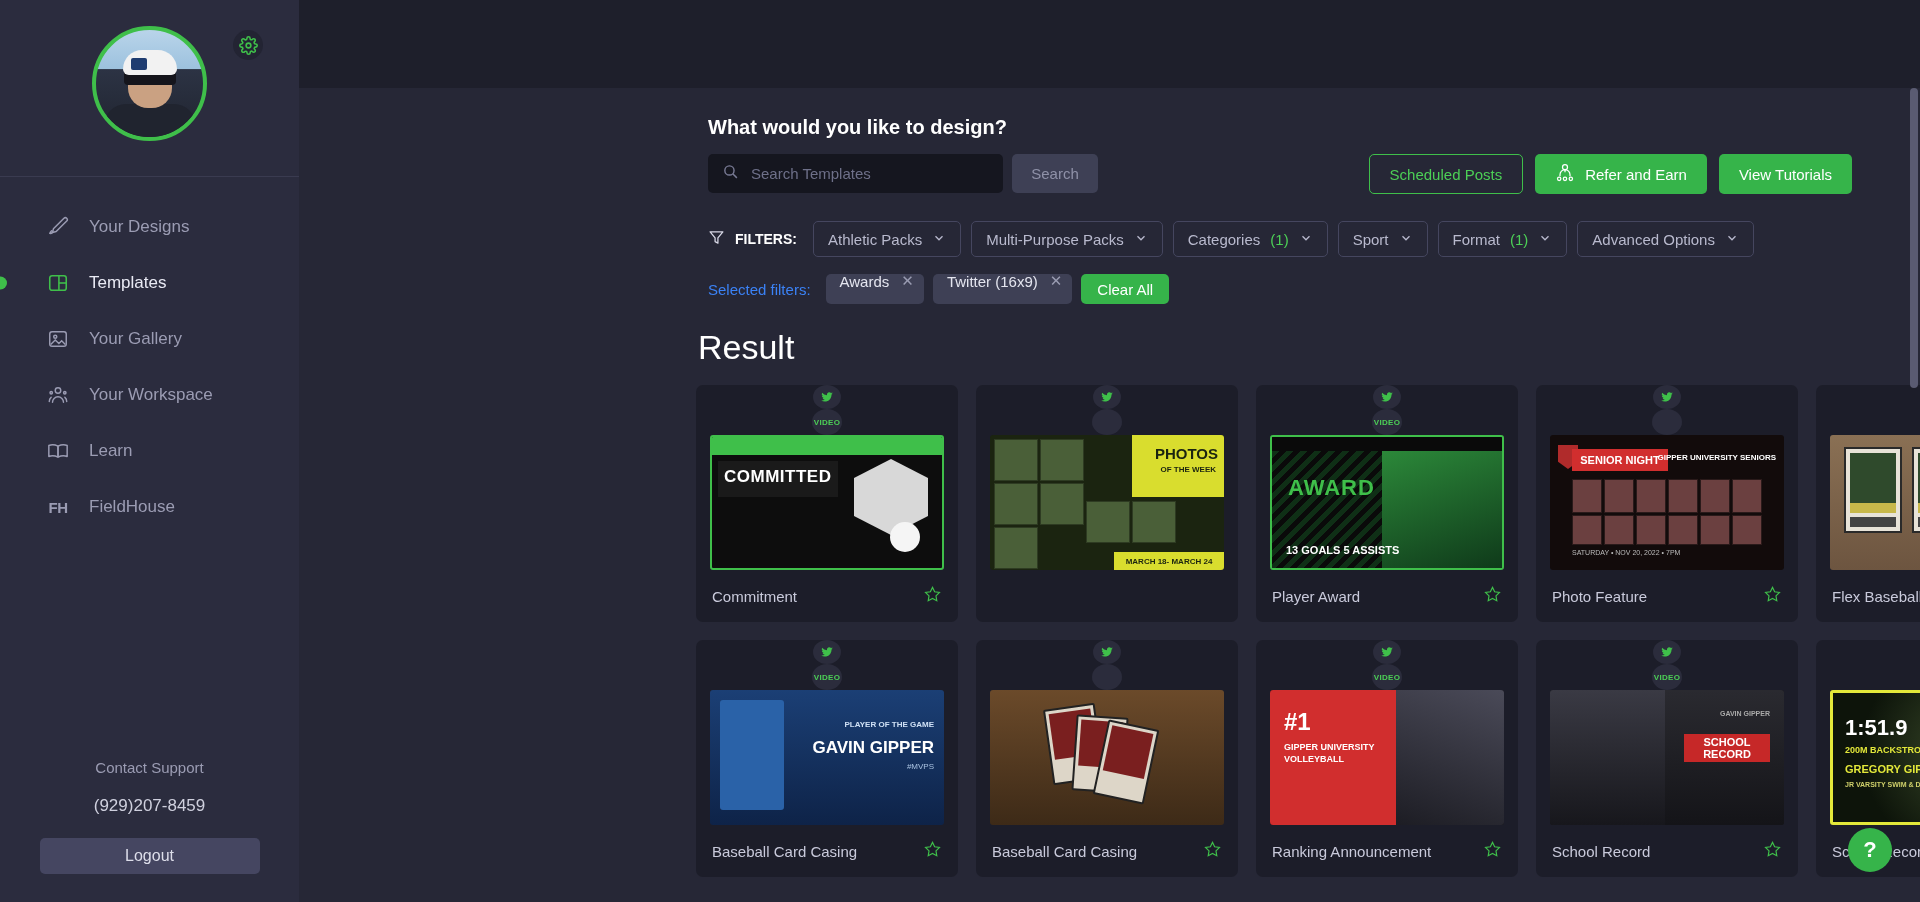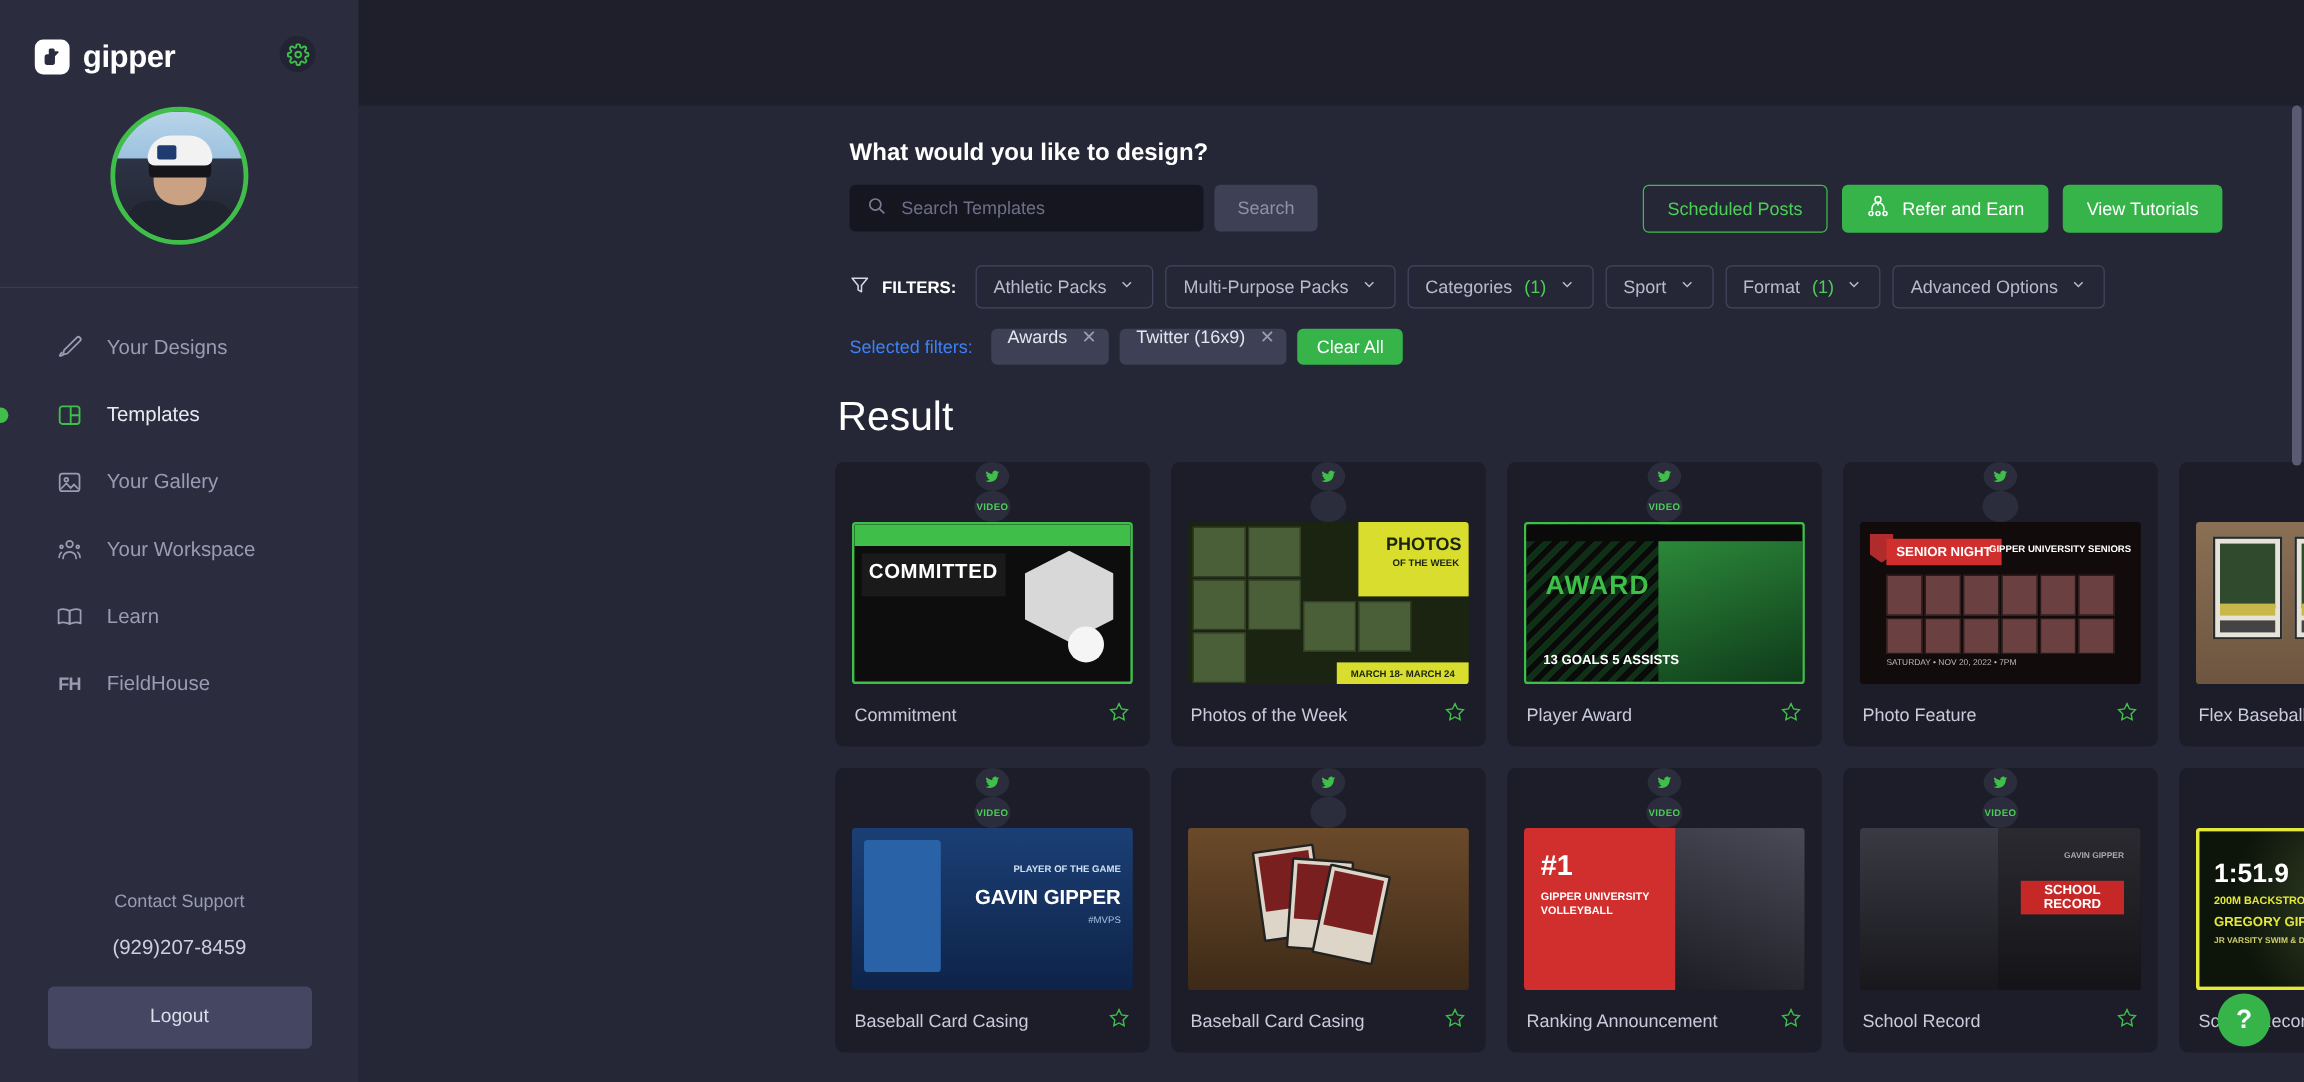--- a/index.html
+++ b/index.html
@@ -84,21 +84,21 @@
     position: absolute; left: -6px; top: 50%; transform: translateY(-50%);
     width: 13px; height: 13px; border-radius: 50%; background: #3fbf4a;
   }
   .fh-ico { font-size: 15px; font-weight: 700; color: #9b9cb3; letter-spacing: -0.5px; }
   .side-bottom {
     margin-top: auto; padding-bottom: 28px; text-align: center;
   }
   .support-label { color: #9b9cb3; font-size: 15px; }
   .support-phone { color: #cfd0de; font-size: 17px; margin-top: 20px; }
   .logout-btn {
-    margin: 22px auto 0; width: 220px; height: 52px;
+    margin: 22px auto 0; width: 220px; height: 36px;
     background: #454661; border: none; border-radius: 5px;
     color: #dddeea; font-size: 16px; font-family: inherit; cursor: pointer;
   }
 
   
   .main {
     flex: 1; height: 902px; background: #262736;
     position: relative; overflow: hidden;
   }
   .topbar { height: 88px; background: #1e1f2b; }
@@ -288,28 +288,20 @@
     background: #5a5b72; border-radius: 4px;
   }
 </style>
 </head>
 <body>
 
 <div class="app">
 
   <aside class="sidebar">
 
-    <div class="brand">
-      <span class="brand-mark">
-        <svg width="19" height="19" viewBox="0 0 24 24" fill="#2b2c3e">
-          <path d="M10 3c-1 0-1.6.8-1.6 1.8v4.4H6.5C5.1 9.2 4 10.3 4 11.7v6.1C4 19.2 5.1 20.3 6.5 20.3h5.9c1.4 0 2.5-1.1 2.5-2.5v-6.6l3.6-3.6c.6-.6.2-1.6-.6-1.6h-3.3V4.8C14.6 3.8 14 3 13 3h-3z"></path>
-        </svg>
-      </span>
-      <span class="brand-name">gipper</span>
-    </div>
 
     <div class="gear-btn">
       <svg width="19" height="19" viewBox="0 0 24 24" fill="none" stroke="#3fbf4a" stroke-width="2">
         <circle cx="12" cy="12" r="3"></circle>
         <path d="M19.4 15a1.6 1.6 0 0 0 .3 1.8l.1.1a2 2 0 1 1-2.8 2.8l-.1-.1a1.6 1.6 0 0 0-1.8-.3 1.6 1.6 0 0 0-1 1.5V21a2 2 0 1 1-4 0v-.1A1.6 1.6 0 0 0 9 19.4a1.6 1.6 0 0 0-1.8.3l-.1.1a2 2 0 1 1-2.8-2.8l.1-.1a1.6 1.6 0 0 0 .3-1.8 1.6 1.6 0 0 0-1.5-1H3a2 2 0 1 1 0-4h.1A1.6 1.6 0 0 0 4.6 9a1.6 1.6 0 0 0-.3-1.8l-.1-.1a2 2 0 1 1 2.8-2.8l.1.1a1.6 1.6 0 0 0 1.8.3H9a1.6 1.6 0 0 0 1-1.5V3a2 2 0 1 1 4 0v.1a1.6 1.6 0 0 0 1 1.5 1.6 1.6 0 0 0 1.8-.3l.1-.1a2 2 0 1 1 2.8 2.8l-.1.1a1.6 1.6 0 0 0-.3 1.8V9a1.6 1.6 0 0 0 1.5 1H21a2 2 0 1 1 0 4h-.1a1.6 1.6 0 0 0-1.5 1z"></path>
       </svg>
     </div>
 
     <div class="avatar-wrap">
       <div class="avatar">
@@ -563,28 +555,20 @@
             <div class="ph" style="left:50px;top:4px;width:44px;height:42px"></div>
             <div class="ph" style="left:4px;top:48px;width:44px;height:42px"></div>
             <div class="ph" style="left:50px;top:48px;width:44px;height:42px"></div>
             <div class="ph" style="left:96px;top:66px;width:44px;height:42px"></div>
             <div class="ph" style="left:142px;top:66px;width:44px;height:42px"></div>
             <div class="ph" style="left:4px;top:92px;width:44px;height:42px"></div>
             <div class="yel"></div>
             <div class="yeltxt">PHOTOS</div>
             <div class="yeltxt2">OF THE WEEK</div>
             <div class="dates">MARCH 18- MARCH 24</div>
-          </div>
-          <div class="card-foot">
-            <span class="card-title">Photos of the Week</span>
-            <span class="star">
-              <svg width="19" height="19" viewBox="0 0 24 24" fill="none" stroke="#3fbf4a" stroke-width="1.5">
-                  <path d="M12 3l2.7 5.6 6.1.9-4.4 4.3 1 6.1-5.4-2.9-5.4 2.9 1-6.1L3.2 9.5l6.1-.9z"></path>
-                </svg>
-            </span>
           </div>
         </div>
 
         <div class="card">
           <div class="card-top">
             <span class="badge-circle">
               <svg width="14" height="14" viewBox="0 0 24 24" fill="#3fbf4a">
                   <path d="M22 5.8c-.7.3-1.5.6-2.3.7.8-.5 1.5-1.3 1.8-2.3-.8.5-1.7.8-2.6 1a4 4 0 0 0-6.9 3.7A11.5 11.5 0 0 1 3.6 4.6a4 4 0 0 0 1.3 5.4c-.7 0-1.3-.2-1.8-.5a4 4 0 0 0 3.2 4 4 4 0 0 1-1.8.1 4 4 0 0 0 3.7 2.8A8 8 0 0 1 2 18.1a11.4 11.4 0 0 0 6.2 1.8c7.4 0 11.5-6.2 11.5-11.5v-.6c.8-.5 1.5-1.3 2-2z"></path>
                 </svg>
             </span>

